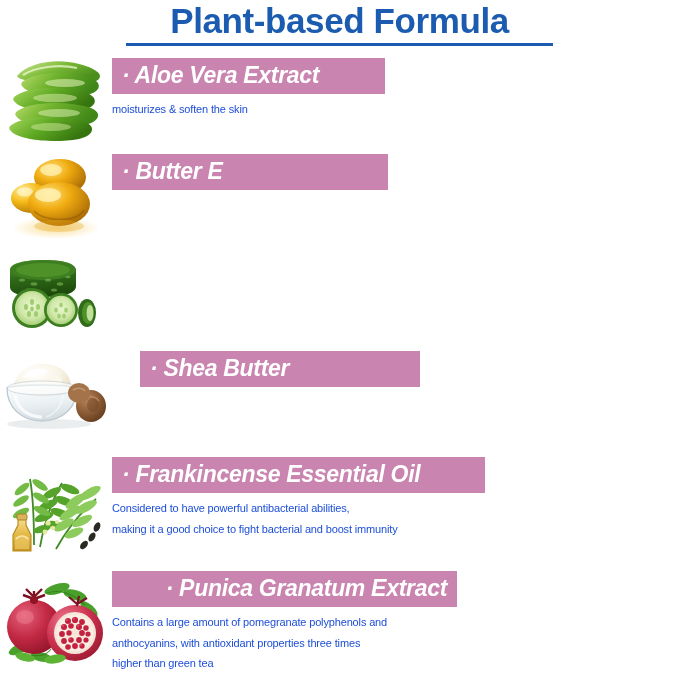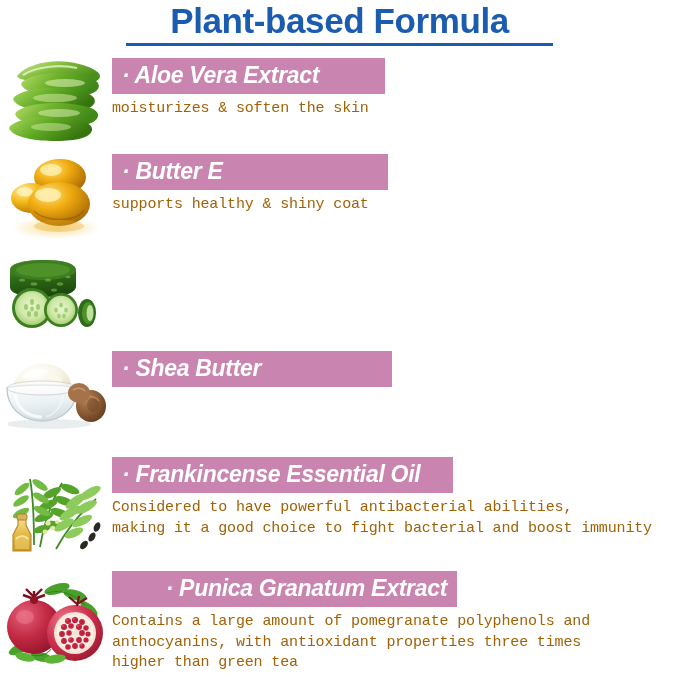--- a/index.html
+++ b/index.html
@@ -67,40 +67,39 @@
     font-size: 23px;
     font-weight: bold;
     line-height: 23px;
     padding: 6px 10px 7px 10px;
     letter-spacing: -0.3px;
     white-space: nowrap;
     box-sizing: border-box;
     font-style: italic;
   }
   .desc {
-    color: #a16207;
-    font-size: 15px;
+    color: #1d4ed8;
+    font-size: 11px;
     line-height: 20.5px;
     margin-top: 5px;
     letter-spacing: -0.15px;
     white-space: pre-line;
-    font-family: Liberation Mono, monospace;
   }
 
   
   #row-aloe          { height: 96px; }
   #row-aloe .badge   { width: 273px; }
   #row-vitamin-e     { height: 94px; }
   #row-vitamin-e .badge { width: 276px; }
   #row-cucumis       { height: 103px; }
   #row-cucumis .badge   { width: 335px; }
-  #row-shea          { height: 106px; }
+  #row-shea          { height: 106px; gap: 28px; }
   #row-shea .badge      { width: 280px; }
   #row-frankincense  { height: 114px; }
-  #row-frankincense .badge { width: 341px; }
+  #row-frankincense .badge { width: 373px; }
   #row-punica        { height: 120px; }
   #row-punica .badge    { width: 345px; text-align: right; }
 
   #row-cucumis .thumb  { padding-top: 6px; }
   #row-shea .thumb     { padding-top: 4px; }
   #row-frankincense .thumb { padding-top: 12px; }
   #row-punica .thumb   { padding-top: 8px; }
 </style>
 </head>
 <body>
@@ -184,21 +183,20 @@
 
         <ellipse cx="55" cy="52" rx="31" ry="22" fill="url(#vg1)"></ellipse>
         <ellipse cx="44" cy="43" rx="13" ry="7" fill="#fff4bd" opacity="0.78"></ellipse>
         <path d="M30 59 C40 70 72 71 80 58" stroke="#7e4a01" stroke-width="1.6" fill="none" opacity="0.4"></path>
 
         <ellipse cx="55" cy="74" rx="25" ry="6" fill="#e8a81a" opacity="0.33"></ellipse>
       </svg>
     </div>
     <div class="copy">
       <div class="badge">· Butter E</div>
-      <div class="desc">supports healthy &amp; shiny coat</div>
     </div>
   </div>
 
   <div class="ingredient-row" id="row-cucumis">
     <div class="thumb">
       <svg width="108" height="86" viewBox="0 0 108 86">
         <defs>
           <linearGradient id="cg1" x1="0" y1="0" x2="0.2" y2="1">
             <stop offset="0" stop-color="#5c9c38"></stop>
               <stop offset="0.5" stop-color="#2f6b18"></stop>

